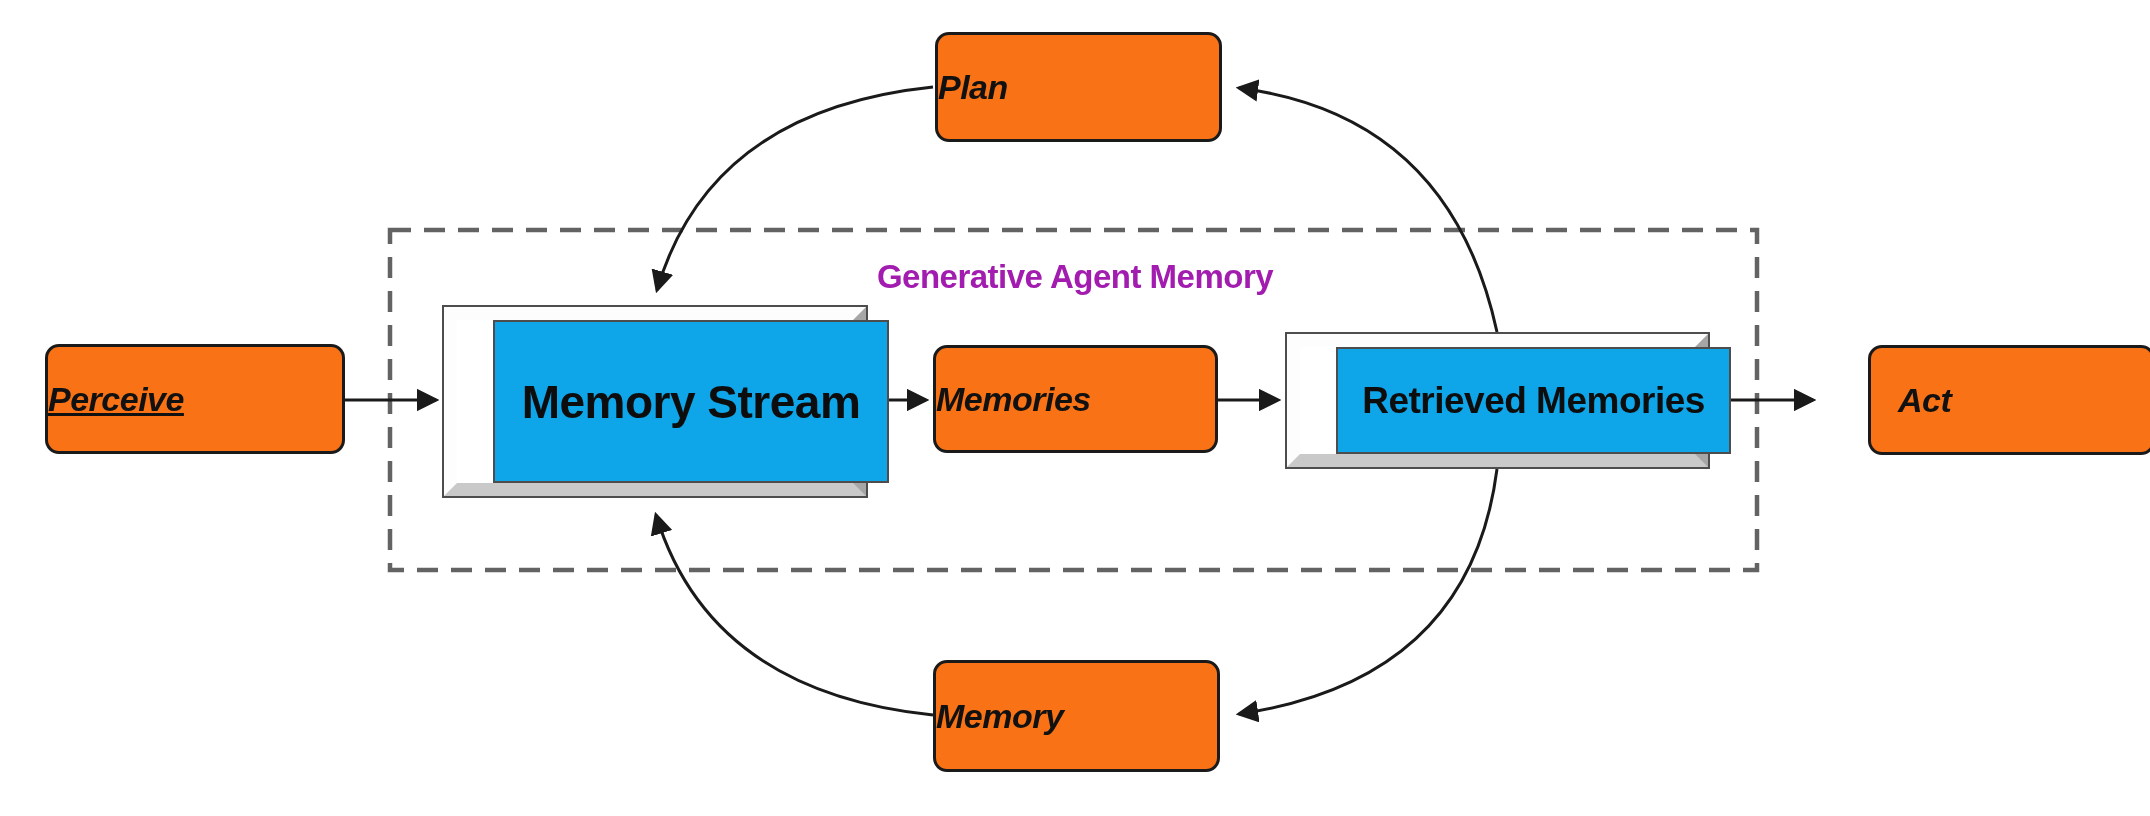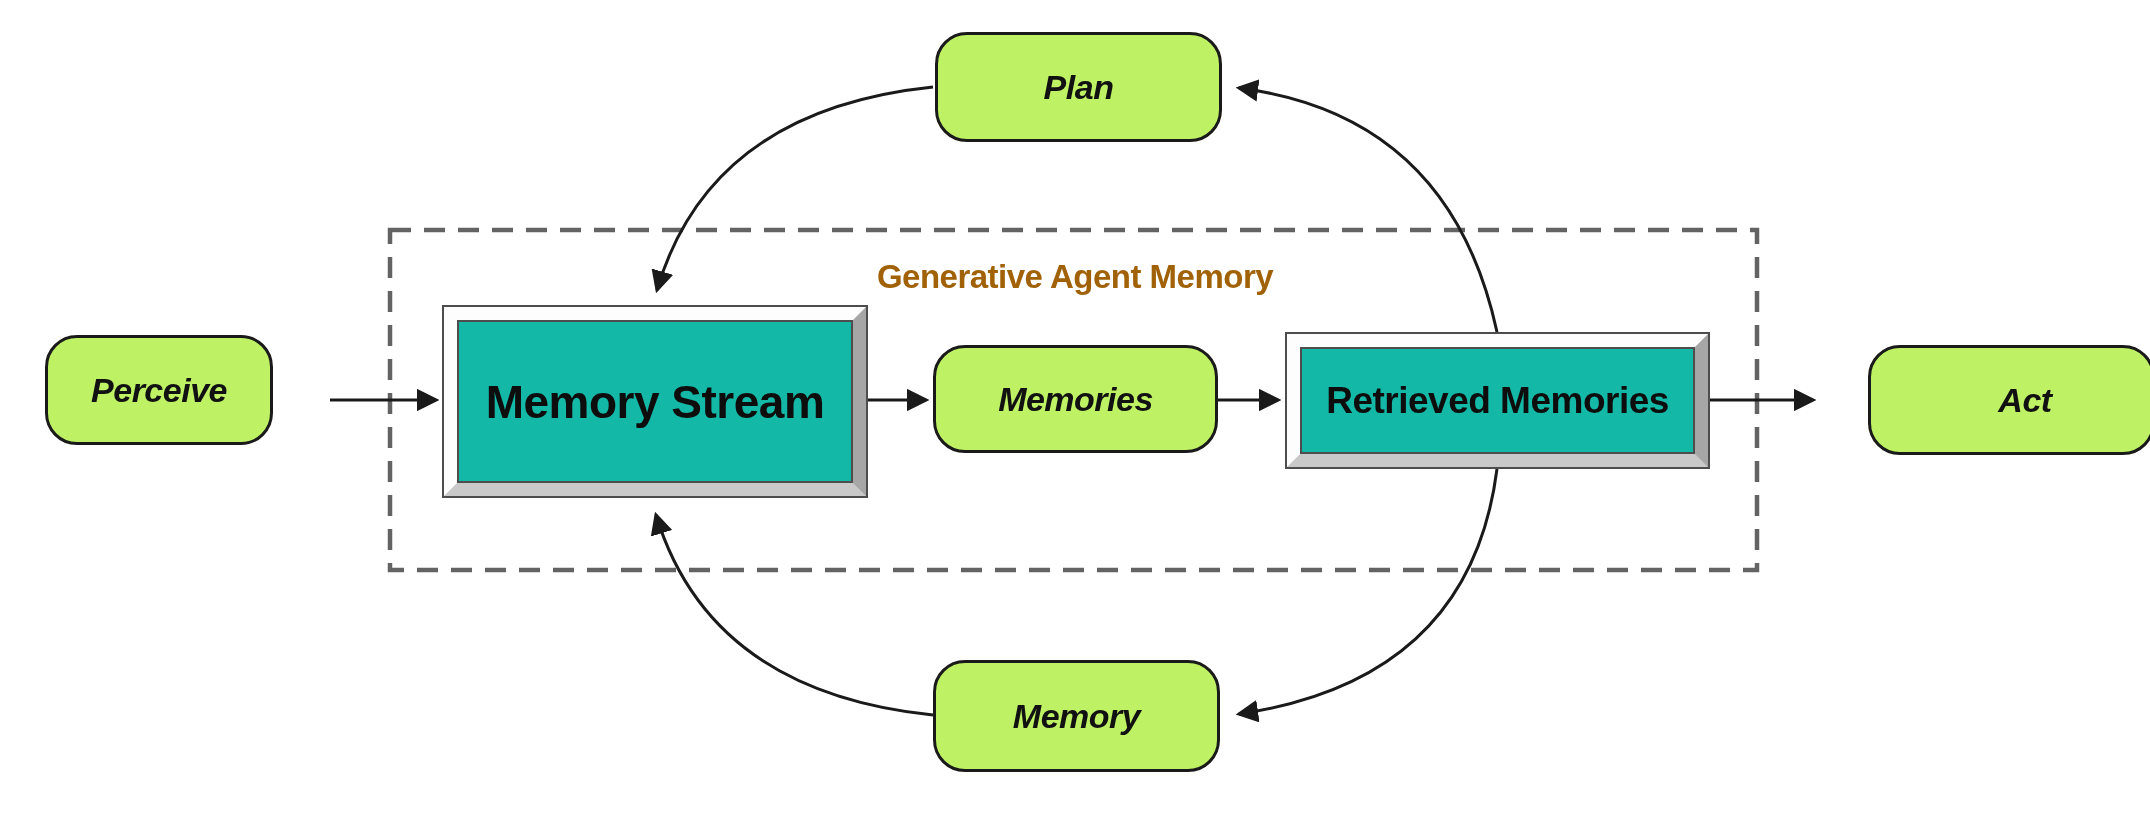--- a/index.html
+++ b/index.html
@@ -10,24 +10,24 @@
     font-family:"Liberation Sans","DejaVu Sans",sans-serif;
     color:#111111;
     overflow:hidden;
   }
   svg.wires { position:absolute; left:0; top:0; width:2150px; height:816px; }
 
   
   .rbox {
     position:absolute;
     box-sizing:border-box;
-    background:#bef264;
+    background:#f97316;
     border:3px solid #1a1a1a;
-    border-radius:32px;
-    display:flex; align-items:center; justify-content:center;
+    border-radius:14px;
+    display:flex; align-items:center; justify-content:flex-start;
   }
   .rbox .lbl {
     font-style:italic;
     font-weight:700;
     font-size:34px;
     letter-spacing:-0.5px;
     color:#111111;
     white-space:nowrap;
   }
 
@@ -41,40 +41,40 @@
   .bevel .frame {
     box-sizing:border-box;
     width:100%; height:100%;
     border:13px solid;
     border-color:#fdfdfd #a6a6a6 #c9c9c9 #fdfdfd;
   }
   .bevel .inner {
     box-sizing:border-box;
     width:100%; height:100%;
     border:2px solid #4d4d4d;
-    background:#14b8a6;
-    display:flex; align-items:center; justify-content:center;
+    background:#0ea5e9;
+    display:flex; align-items:center; justify-content:center;margin-left:36px;
   }
   .bevel .lbl {
     font-weight:800;
     color:#0d0d0d;
     letter-spacing:-0.5px;
     white-space:nowrap;
   }
   .lbl-xl { font-size:46px; }
   .lbl-lg { font-size:37px; }
 
   .region-title {
     position:absolute;
     left:860px; top:258px; width:430px;
     text-align:center;
     font-weight:800;
     font-size:33px;
     letter-spacing:-0.5px;
-    color:#a16207;
+    color:#a21caf;
     white-space:nowrap;
   }
 </style>
 </head>
 <body>
 
 <div class="canvas">
 
   <svg class="wires" viewBox="0 0 2150 816">
     <defs>
@@ -91,21 +91,21 @@
     <line x1="1710" y1="400" x2="1813" y2="400" stroke="#1a1a1a" stroke-width="3" marker-end="url(#arrow)"></line>
 
     <path d="M 1497 332 Q 1450 115 1239 88" fill="none" stroke="#1a1a1a" stroke-width="3" marker-end="url(#arrow)"></path>
     <path d="M 933 87 Q 710 110 657 290" fill="none" stroke="#1a1a1a" stroke-width="3" marker-end="url(#arrow)"></path>
     <path d="M 1497 469 Q 1470 680 1239 714" fill="none" stroke="#1a1a1a" stroke-width="3" marker-end="url(#arrow)"></path>
     <path d="M 933 715 Q 710 692 656 515" fill="none" stroke="#1a1a1a" stroke-width="3" marker-end="url(#arrow)"></path>
   </svg>
 
   <div class="region-title">Generative Agent Memory</div>
 
-  <div class="rbox" style="left:45px; top:335px; width:228px; height:110px;">
+  <div class="rbox" style="left:45px; top:344px; width:300px; height:110px;text-decoration:underline;">
     <span class="lbl">Perceive</span>
   </div>
 
   <div class="rbox" style="left:935px; top:32px; width:287px; height:110px;">
     <span class="lbl">Plan</span>
   </div>
 
   <div class="rbox" style="left:933px; top:345px; width:285px; height:108px;">
     <span class="lbl">Memories</span>
   </div>

